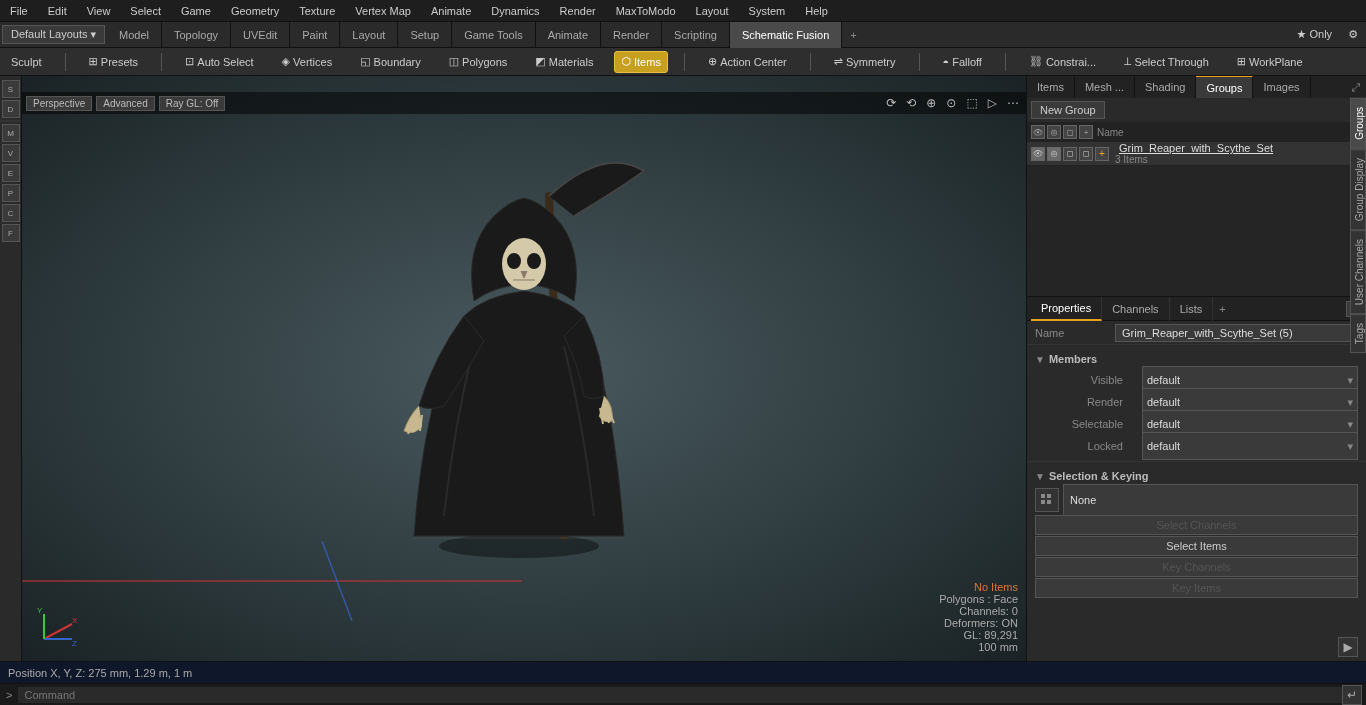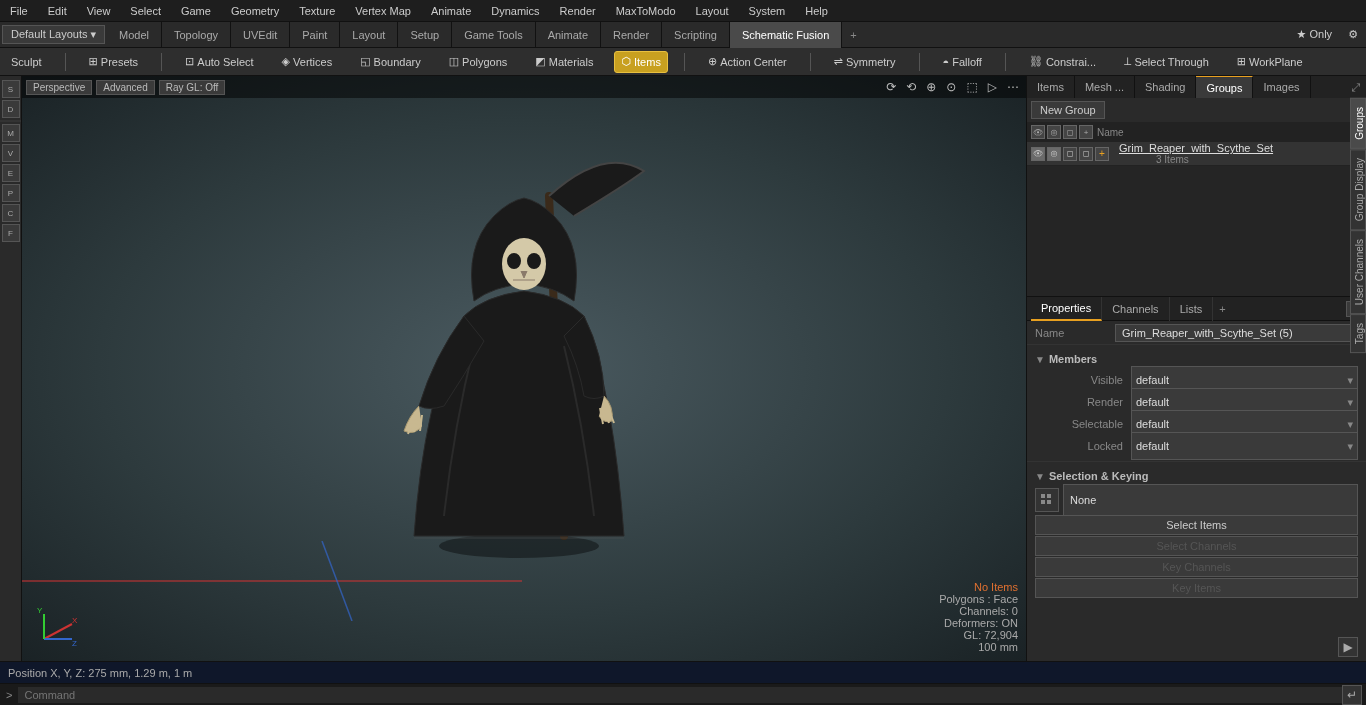--- a/index.html
+++ b/index.html
@@ -26,21 +26,21 @@
 
     
     #main-content { display: flex; height: calc(705px - 22px - 26px - 28px - 22px - 22px); }
 
     
     #left-sidebar { width: 22px; background: #2a2a2a; border-right: 1px solid #111; display: flex; flex-direction: column; align-items: center; padding-top: 4px; gap: 2px; }
     .left-tool { width: 18px; height: 18px; background: #3a3a3a; border: 1px solid #555; font-size: 8px; color: #aaa; display: flex; align-items: center; justify-content: center; cursor: pointer; }
 
     
     #viewport { flex: 1; background: #3d4a4d; position: relative; overflow: hidden; }
-    #viewport-toolbar { display: flex; align-items: center; height: 22px; background: rgba(0,0,0,0.5); position: absolute; top: 0; left: 0; right: 0; z-index: 10; padding: 0 4px; gap: 4px; }
+    #viewport-toolbar { display: flex; align-items: center; height: 22px; background: rgba(0,0,0,0.5); position: absolute; top: 16px; left: 0; right: 0; z-index: 10; padding: 0 4px; gap: 4px; }
     .vp-btn { padding: 1px 6px; font-size: 10px; color: #bbb; background: #3a3a3a; border: 1px solid #555; cursor: pointer; }
     .vp-icon { color: #bbb; font-size: 12px; cursor: pointer; padding: 0 3px; }
 
     
     #scene-bg { width: 100%; height: 100%; background: radial-gradient(ellipse at center, #4a5a60 0%, #2d3a3d 60%, #1a2225 100%); position: relative; }
 
     
     #viewport-info { position: absolute; bottom: 8px; right: 8px; text-align: right; font-size: 11px; color: #aaa; }
     #viewport-info .no-items { color: #e07030; }
 
@@ -63,21 +63,21 @@
     .col-header { font-size: 10px; color: #888; padding: 0 4px; }
     .col-icons { display: flex; gap: 2px; align-items: center; }
 
     
     #group-list { background: #2a2a2a; }
     .group-item { display: flex; align-items: center; height: 24px; padding: 0 4px; background: #333; border-bottom: 1px solid #222; }
     .group-item-icons { display: flex; gap: 2px; }
     .g-icon { width: 14px; height: 14px; background: #444; border: 1px solid #666; font-size: 8px; display: flex; align-items: center; justify-content: center; color: #ccc; cursor: pointer; }
     .g-icon.active { background: #6a6a6a; }
     .group-item-name { flex: 1; font-size: 11px; color: #ddd; padding-left: 4px; text-decoration: underline; }
-    .group-item-sub { font-size: 10px; color: #888; margin-left: 41px; }
+    .group-item-sub { font-size: 10px; color: #888; }
 
     
     #group-empty { background: #252525; height: 130px; }
 
     
     #properties-panel { flex: 1; background: #2a2a2a; display: flex; flex-direction: column; }
     #props-header { display: flex; align-items: center; height: 24px; background: #222; border-bottom: 1px solid #111; padding: 0 4px; }
     .props-tab { padding: 2px 10px; font-size: 11px; color: #aaa; cursor: pointer; border-right: 1px solid #333; display: flex; align-items: center; height: 24px; }
     .props-tab.active { color: #fff; border-bottom: 2px solid #e8a020; }
     .props-tab-add { padding: 2px 6px; color: #888; cursor: pointer; }
@@ -86,21 +86,21 @@
 
     #props-name-row { display: flex; align-items: center; height: 24px; padding: 0 8px; border-bottom: 1px solid #333; }
     .props-label { color: #888; font-size: 11px; min-width: 80px; }
     .props-value { flex: 1; background: #3a3a3a; border: 1px solid #555; color: #ddd; font-size: 11px; padding: 2px 6px; }
 
     #members-section { padding: 4px 8px; }
     .section-header { display: flex; align-items: center; height: 20px; cursor: pointer; }
     .section-triangle { color: #888; font-size: 10px; margin-right: 4px; }
     .section-title { font-size: 11px; color: #bbb; font-weight: bold; }
 
-    .prop-row { display: flex; align-items: center; height: 22px; padding: 1px 0 1px 16px; }
+    .prop-row { display: flex; align-items: center; height: 22px; padding: 1px 0 1px 16px; gap: 11px; }
     .prop-label { min-width: 80px; color: #888; font-size: 11px; text-align: right; padding-right: 8px; }
     .prop-select { flex: 1; background: #3a3a3a; border: 1px solid #555; color: #ddd; font-size: 11px; padding: 13px 4px; display: flex; align-items: center; justify-content: space-between; cursor: pointer; height: 18px; }
     .select-arrow { color: #888; }
 
     #selection-keying { padding: 4px 8px; border-top: 1px solid #333; }
 
     #keying-icon-row { display: flex; align-items: center; height: 28px; padding: 2px 0; }
     .keying-icon { width: 24px; height: 24px; background: #333; border: 1px solid #555; display: flex; align-items: center; justify-content: center; color: #aaa; font-size: 10px; margin-right: 4px; }
     .keying-none { flex: 1; background: #3a3a3a; border: 1px solid #555; color: #ddd; font-size: 11px; padding: 2px 6px; height: 32px; display: flex; align-items: center; }
 
@@ -315,21 +315,21 @@
         <text x="38" y="19" fill="#cc3333" font-size="8">X</text>
         <text x="38" y="42" fill="#3366cc" font-size="8">Z</text>
         <text x="3" y="9" fill="#33cc33" font-size="8">Y</text>
       </svg>
 
       <div id="viewport-info">
         <div class="no-items" style="color:#e07030;">No Items</div>
         <div>Polygons : Face</div>
         <div>Channels: 0</div>
         <div>Deformers: ON</div>
-        <div>GL: 72,904</div>
+        <div>GL: 89,291</div>
         <div>100 mm</div>
       </div>
     </div>
   </div>
 
   <div id="right-panel" style="position: relative;">
 
     <div id="groups-top">
 
       <div id="groups-tabs">
@@ -438,22 +438,22 @@
             <svg width="16" height="16" viewBox="0 0 16 16">
               <rect x="2" y="2" width="4" height="4" fill="#888"></rect>
               <rect x="8" y="2" width="4" height="4" fill="#888"></rect>
               <rect x="2" y="8" width="4" height="4" fill="#888"></rect>
               <rect x="8" y="8" width="4" height="4" fill="#888"></rect>
             </svg>
           </div>
           <div class="keying-none">None</div>
         </div>
 
+        <div class="action-btn disabled">Select Channels</div>
         <div class="action-btn">Select Items</div>
-        <div class="action-btn disabled">Select Channels</div>
         <div class="action-btn disabled">Key Channels</div>
         <div class="action-btn disabled">Key Items</div>
       </div>
 
       <div style="margin-top:auto; padding:4px 8px; display:flex; justify-content:flex-end;">
         <div style="width:20px;height:20px;background:#333;border:1px solid #555;display:flex;align-items:center;justify-content:center;color:#aaa;cursor:pointer;font-size:12px;">▶</div>
       </div>
     </div>
 
     <div style="position:absolute;right:0;top:22px;bottom:22px;display:flex;flex-direction:column;width:16px;">

